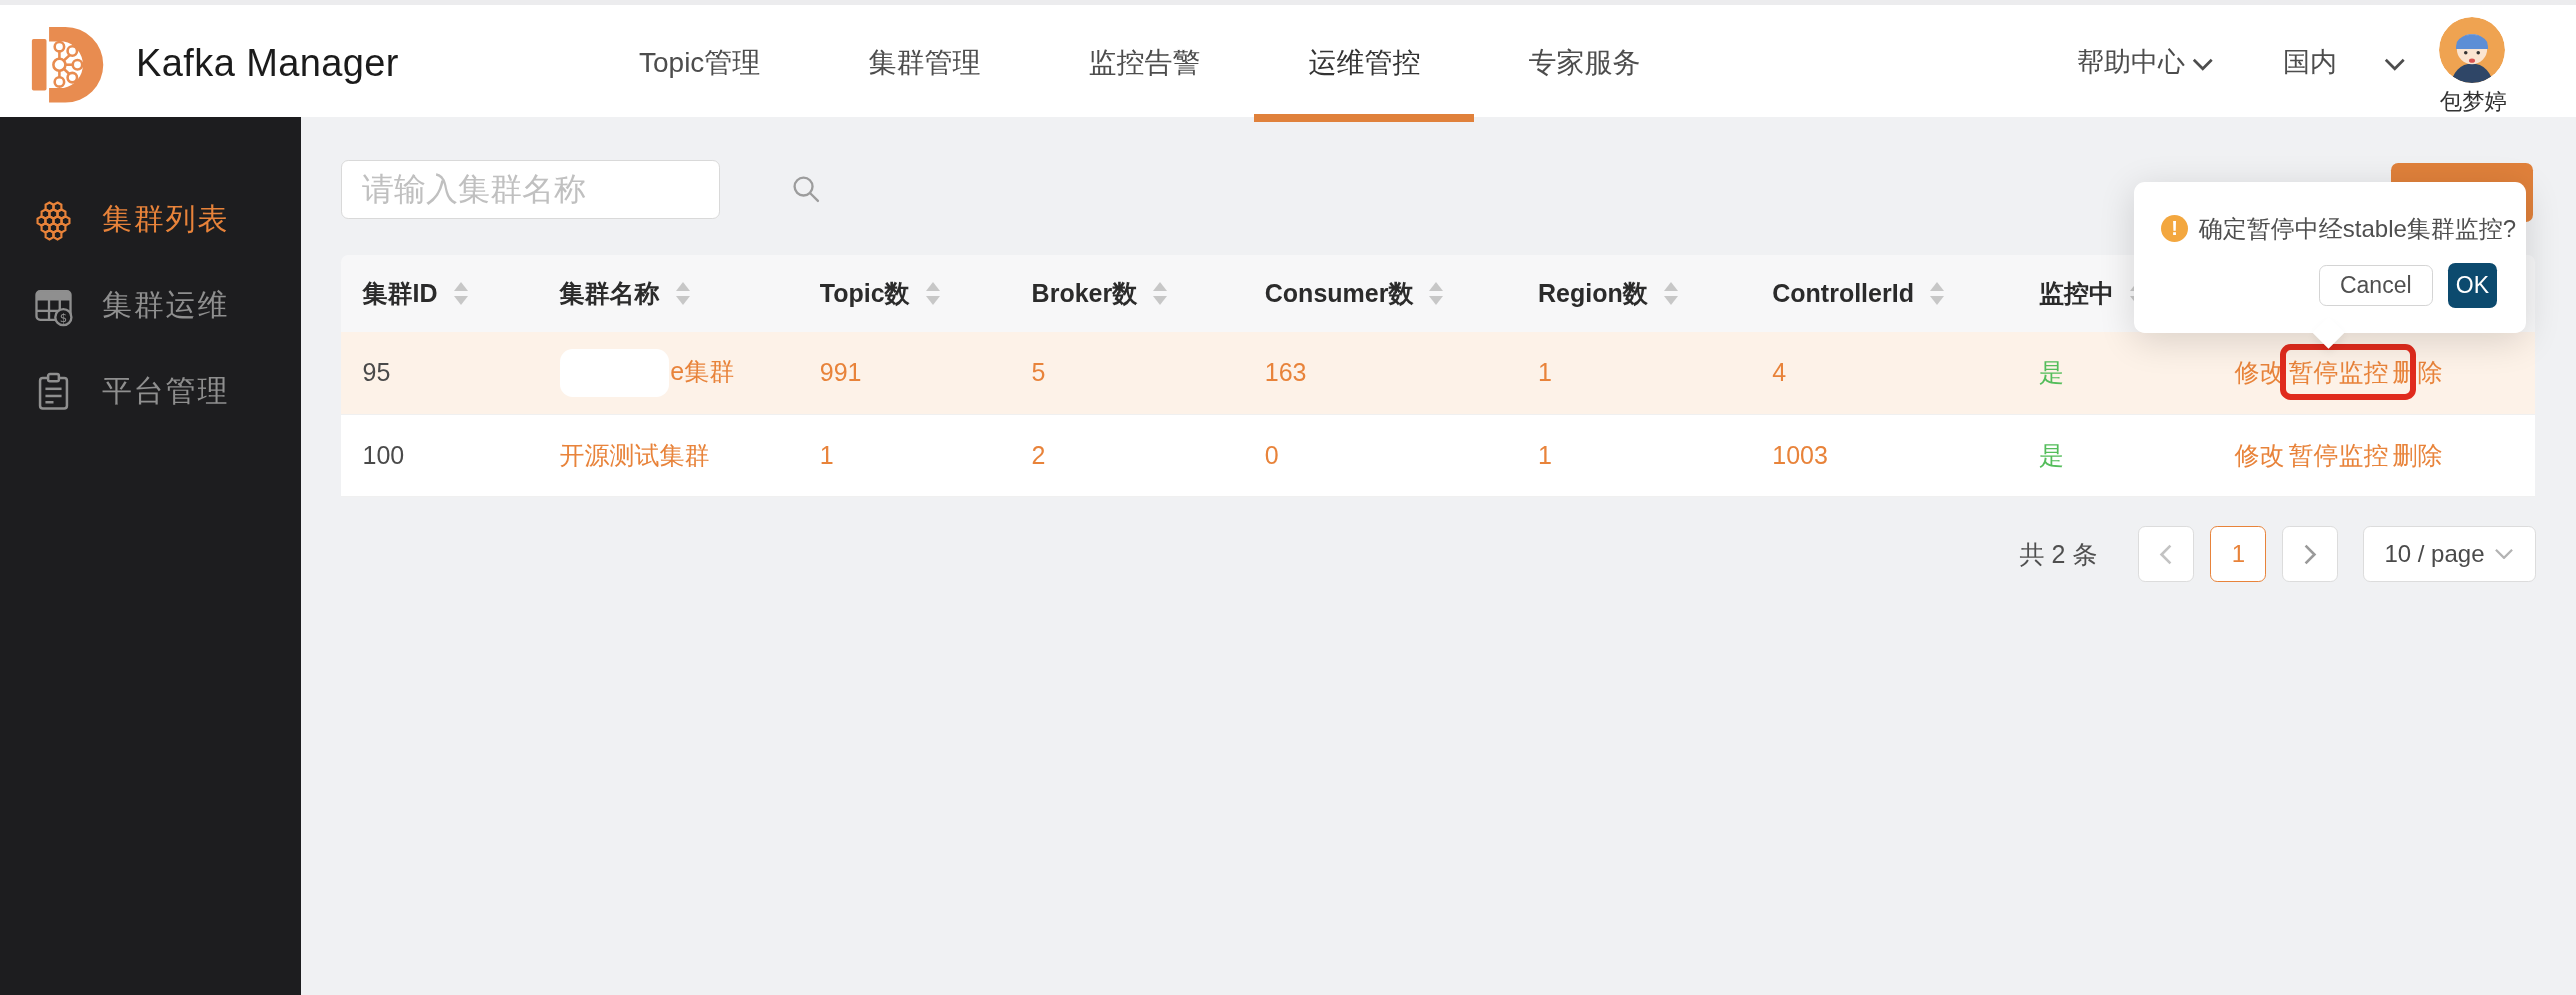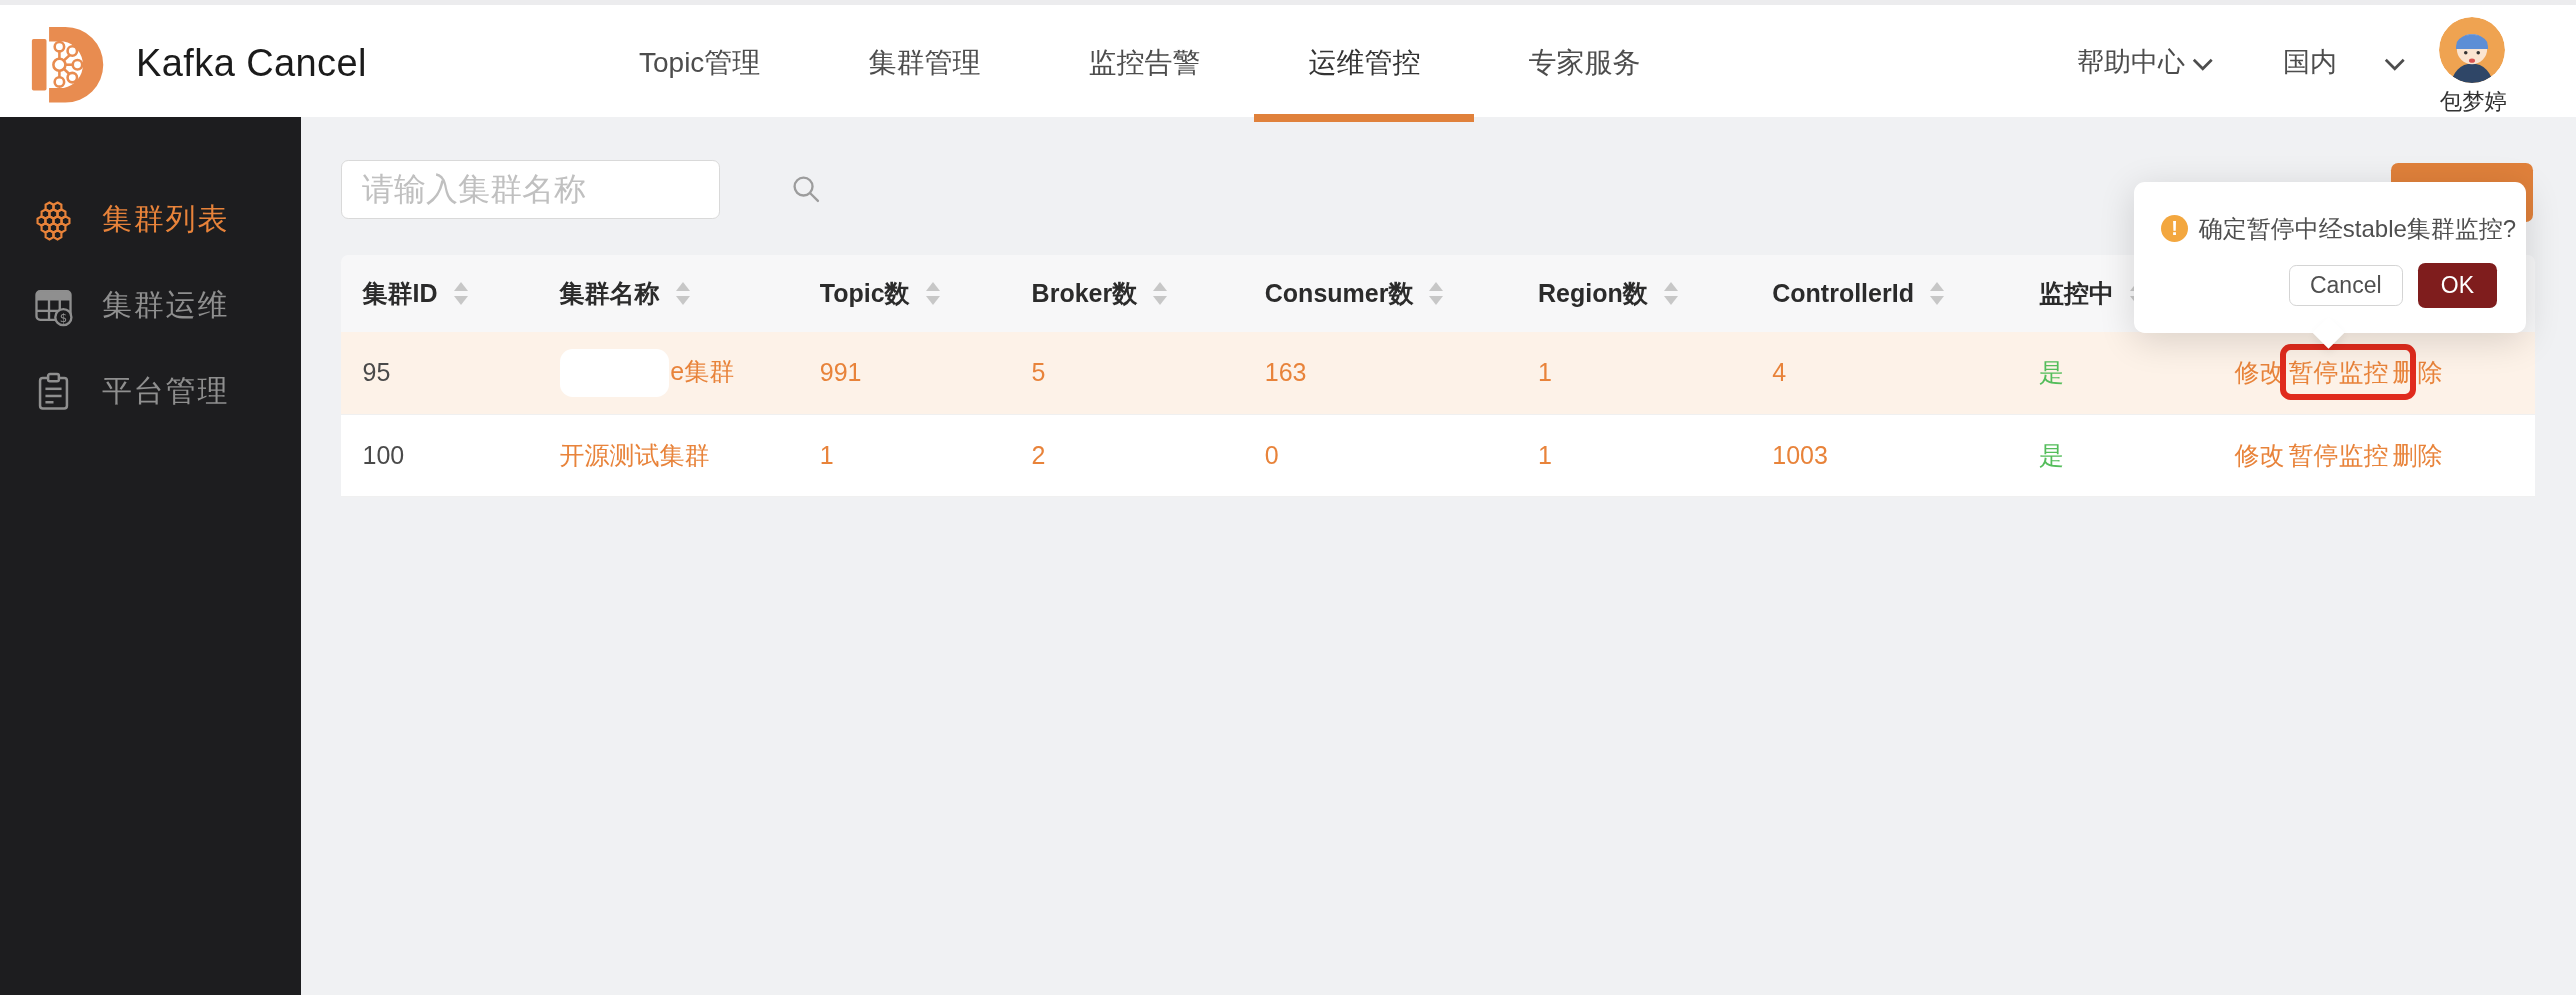--- a/index.html
+++ b/index.html
@@ -67,21 +67,21 @@
   .red-box { position:absolute; left:-9px; right:-27px; top:-12.6px; bottom:-10.8px; border:6.3px solid #e02b1d; border-radius:10.8px; pointer-events:none; }
 
   
   .popover { position:absolute; left:1833px; top:65px; width:392px; height:151px; background:#fff; border-radius:10.8px; box-shadow:0 7.2px 36px rgba(0,0,0,0.14); z-index:25; }
   .popover-arrow { position:absolute; left:183px; bottom:-10.8px; width:23px; height:23px; background:#fff; transform:rotate(45deg); box-shadow:3.6px 3.6px 9px rgba(0,0,0,0.06); }
   .popover-body { display:flex; align-items:center; padding:30.5px 0 0 27px; }
   .warn-icon { width:27px; height:27px; border-radius:50%; background:#f3a73f; color:#fff; font-size:20px; font-weight:bold; line-height:27px; text-align:center; flex:none; }
   .popover-text { margin-left:10.8px; font-size:24px; color:#4f4f4f; white-space:nowrap; }
   .popover-actions { position:absolute; right:29px; top:81px; display:flex; gap:15.2px; align-items:center; }
   .btn-cancel { height:41px; padding:0 20px; background:#fff; border:1.8px solid #d4d4d4; border-radius:7.2px; font-size:23px; color:#4f4f4f; cursor:pointer; font-family:inherit; }
-  .btn-ok { height:45px; padding:0 23px; background:#7f1d1d; border:none; border-radius:7.2px; font-size:23px; color:#fff; cursor:pointer; font-family:inherit; }
+  .btn-ok { height:45px; padding:0 8px; background:#0c4a6e; border:none; border-radius:7.2px; font-size:23px; color:#fff; cursor:pointer; font-family:inherit; }
 
   
   .pagination { position:absolute; top:409px; right:40px; height:56px; display:flex; align-items:center; }
   .total-text { font-size:25px; color:#4f4f4f; margin-right:25px; white-space:nowrap; }
   .page-btn { width:56px; height:56px; background:#fff; border:1.8px solid #dcdcdc; border-radius:7.2px; display:flex; align-items:center; justify-content:center; cursor:pointer; margin-left:16px; }
   .page-btn:first-of-type { margin-left:0; }
   .page-btn.current { border-color:#e8833a; color:#e8833a; font-size:24px; }
   .page-size { height:56px; background:#fff; border:1.8px solid #dcdcdc; border-radius:7.2px; margin-left:25px; padding:0 20px; display:flex; align-items:center; font-size:24px; color:#4a4a4a; cursor:pointer; white-space:nowrap; }
   .page-size .chev { margin-left:9px; }
 </style>
@@ -103,21 +103,21 @@
           <line x1="40" y1="52" x2="40" y2="70"></line>
           <circle cx="40" cy="52" r="7"></circle>
             <circle cx="55" cy="36" r="5.5"></circle>
             <circle cx="61" cy="52" r="5.5"></circle>
           <circle cx="55" cy="67" r="5.5"></circle>
             <circle cx="40" cy="31" r="5.5"></circle>
             <circle cx="40" cy="72" r="5.5"></circle>
         </g>
       </svg>
     </div>
-    <div class="app-title">Kafka Cancel</div>
+    <div class="app-title">Kafka Manager</div>
 
     <div class="topnav">
       <div class="topnav-item">Topic管理</div>
       <div class="topnav-item">集群管理</div>
       <div class="topnav-item">监控告警</div>
       <div class="topnav-item active">运维管控</div>
       <div class="topnav-item">专家服务</div>
     </div>
 
     <div class="top-right" style="right:0;">
@@ -362,16 +362,38 @@
         <span class="warn-icon">!</span>
         <span class="popover-text">确定暂停中经stable集群监控?</span>
       </div>
       <div class="popover-actions">
         <button class="btn-cancel">Cancel</button>
         <button class="btn-ok">OK</button>
       </div>
       <div class="popover-arrow"></div>
     </div>
 
+    <div class="pagination">
+      <span class="total-text">共 2 条</span>
+      <span class="page-btn">
+        <svg width="16" height="23" viewBox="0 0 18 26">
+            <polyline points="14,3 4,13 14,23" fill="none" stroke="#c3c3c3" stroke-width="3"></polyline>
+          </svg>
+      </span>
+      <span class="page-btn current">1</span>
+      <span class="page-btn">
+        <svg width="16" height="23" viewBox="0 0 18 26">
+            <polyline points="4,3 14,13 4,23" fill="none" stroke="#9a9a9a" stroke-width="3"></polyline>
+          </svg>
+      </span>
+      <span class="page-size">
+        <span>10 / page</span>
+        <span class="chev">
+            <svg width="20" height="11.7" viewBox="0 0 22 13">
+              <polyline points="2,2 11,11 20,2" fill="none" stroke="#b3b3b3" stroke-width="2.5"></polyline>
+            </svg>
+          </span>
+      </span>
+    </div>
 
   </div>
 </div>
 
 
 </body></html>

